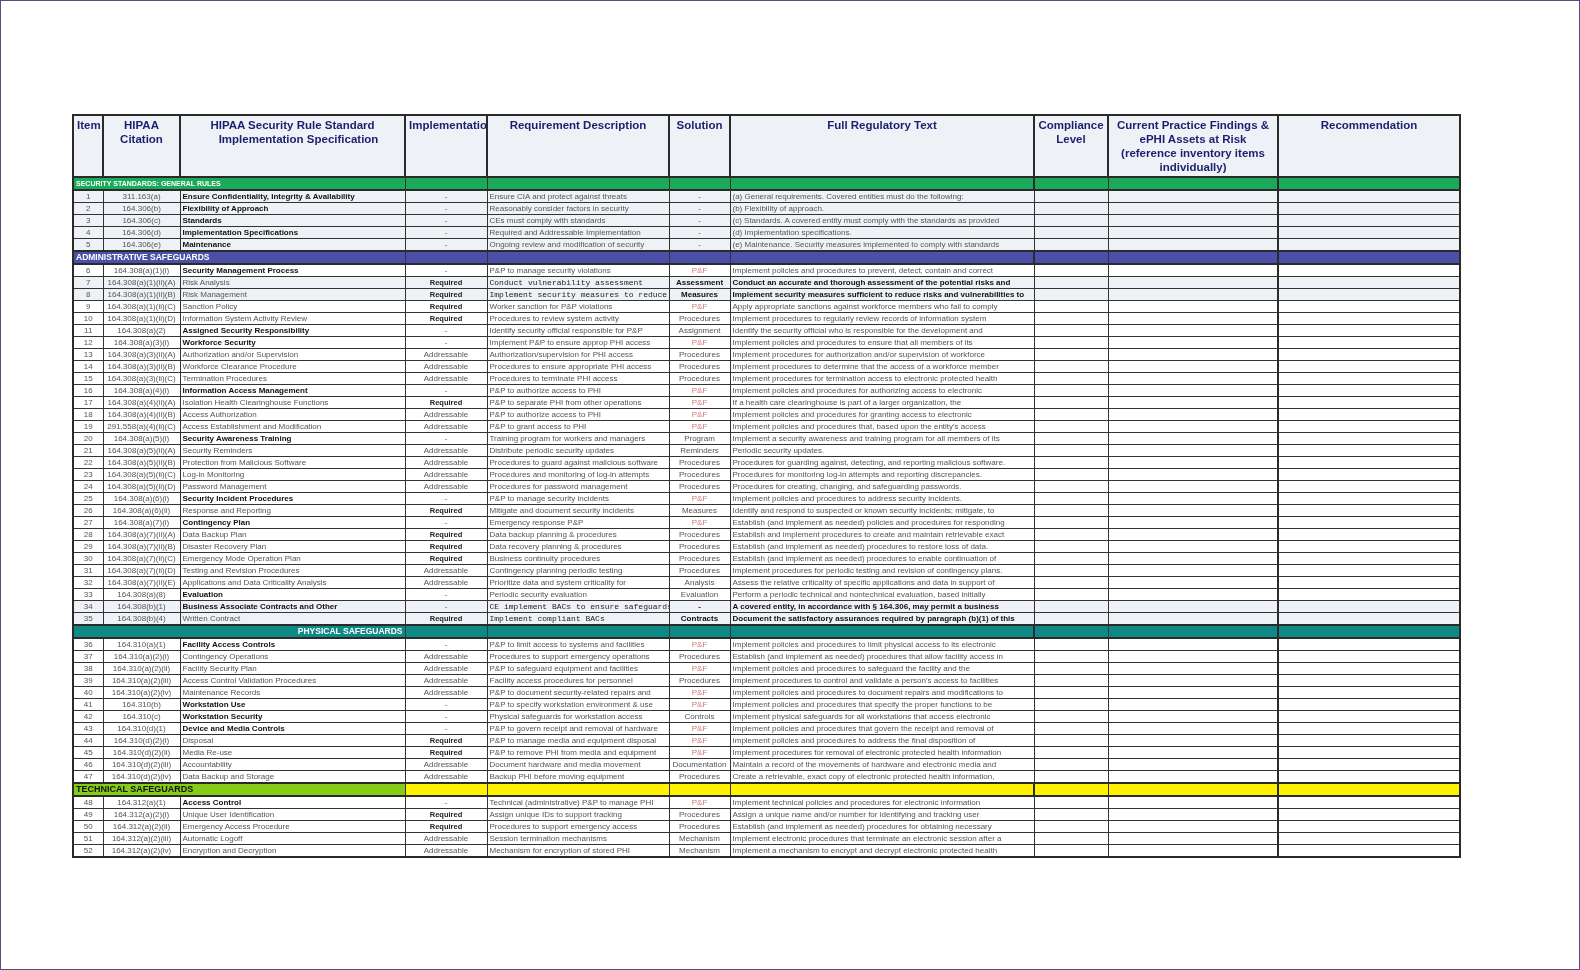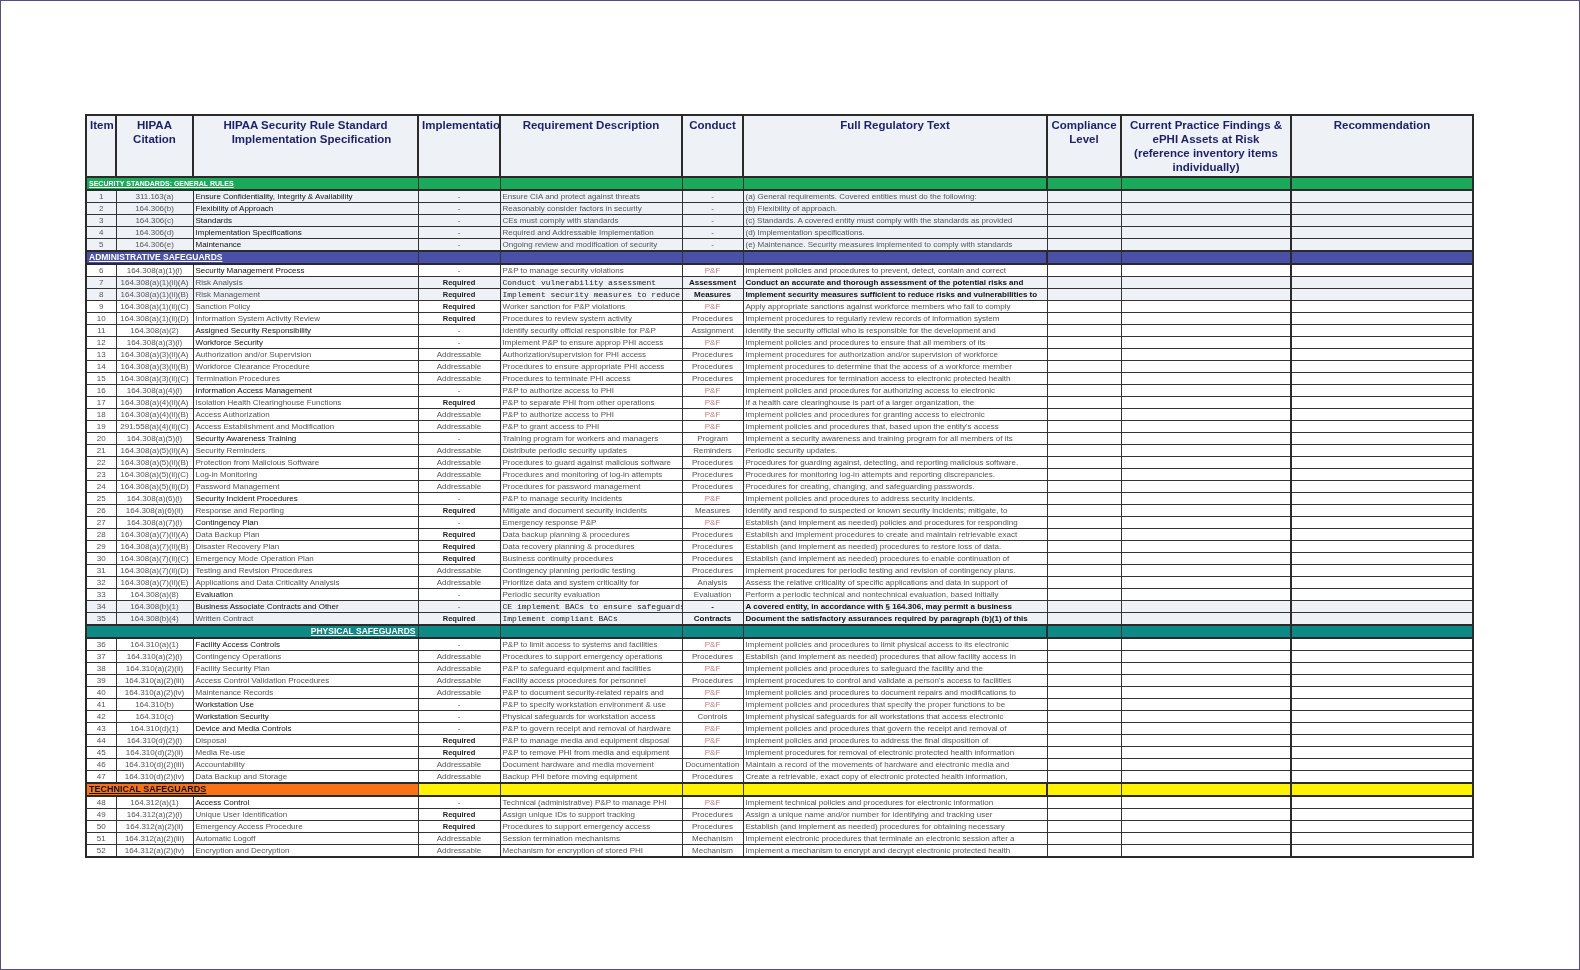--- a/index.html
+++ b/index.html
@@ -5,21 +5,21 @@
   html, body { margin:0; padding:0; }
   body {
     width:1580px; height:970px; background:#ffffff; position:relative; overflow:hidden;
     font-family:"Liberation Sans", sans-serif;
   }
   .frame {
     position:absolute; left:0; top:0; width:1578px; height:968px;
     border:1px solid #5b4a86; pointer-events:none;
   }
   table.sheet {
-    position:absolute; left:85px; top:114px;
+    position:absolute; left:72px; top:114px;
     border-collapse:collapse; table-layout:fixed;
     width:1387px;
     border:2px solid #2a2a2a;
   }
   table.sheet td, table.sheet th {
     border:1px solid #333;
     padding:0 2px;
     white-space:nowrap; overflow:hidden;
     height:11px; line-height:11px;
     font-size:8px;
@@ -30,35 +30,35 @@
     color:#1c1f6e; font-weight:bold; font-size:11.5px; line-height:14px;
     background:#eef2f6; padding:2px 3px; white-space:normal;
     border-right:2px solid #2a2a2a; border-bottom:2px solid #2a2a2a;
   }
   th.c-impl { font-size:8.5px; text-align:center; }
   th.c-sol, th.c-find { text-align:center; }
   th.c-std .line2 { display:block; padding-left:12px; }
   td.v-item { text-align:center; color:#666; font-size:7.5px; }
   td.v-cit { text-align:center; color:#666; font-size:7.5px; border-right:2px solid #2a2a2a; }
   td.v-std { color:#222; font-size:9px; }
-  td.v-std.bold { font-weight:normal; color:#111; }
+  td.v-std.bold { font-weight:bold; color:#111; }
   td.v-impl { text-align:center; color:#777; font-size:7px; }
   td.v-impl.req { font-weight:bold; color:#222; font-size:7.5px; }
   td.v-desc { color:#555; font-size:7px; padding-left:14px; }
   td.v-sol { text-align:center; color:#666; font-size:7px; }
   td.v-sol.pf { color:#d0797c; }
   td.v-reg { color:#222; font-size:8.6px; border-right:2px solid #2a2a2a; }
   td.v-blank { background:transparent; }
   td.v-blank.fnd { border-right:2px solid #2a2a2a; }
   tr.shade td { background:#eef2f6; }
   tr.bold-row td.v-desc, tr.bold-row td.v-reg, tr.bold-row td.v-sol { color:#111; font-weight:bold; }
   tr.bold-row td.v-desc { font-weight:normal; color:#222;font-family:Liberation Mono, monospace; }
   tr.section td {
     height:11px; line-height:11px; font-weight:bold; color:#fff; font-size:8px;
-    border-top:2px solid #2a2a2a; border-bottom:2px solid #2a2a2a;text-decoration:underline;
+    border-top:2px solid #2a2a2a; border-bottom:2px solid #2a2a2a;
   }
   tr.section td.sec-label { font-size:8.5px; }
   tr.section.sm td.sec-label { font-size:7px; }
   tr.section.dark td.sec-label { color:#111; font-size:9px; }
   col.c1 { width:30px; } col.c2 { width:77px; } col.c3 { width:225px; } col.c4 { width:82px; }
   col.c5 { width:182px; } col.c6 { width:61px; } col.c7 { width:304px; } col.c8 { width:74px; }
   col.c9 { width:170px; } col.c10 { width:182px; }
 </style>
 </head>
 <body>
@@ -78,21 +78,21 @@
       <col class="c9">
       <col class="c10">
   </colgroup>
   <thead>
     <tr>
       <th style="text-align:center"><span>Item</span></th>
       <th><span>HIPAA</span><br><span>Citation</span></th>
       <th class="c-std"><span>HIPAA Security Rule Standard</span><span class="line2">Implementation Specification</span></th>
       <th class="c-impl"><span>Implementation</span></th>
       <th><span>Requirement Description</span></th>
-      <th class="c-sol"><span>Conduct</span></th>
+      <th class="c-sol"><span>Solution</span></th>
       <th><span>Full Regulatory Text</span></th>
       <th><span>Compliance</span><br><span>Level</span></th>
       <th class="c-find"><span>Current Practice Findings &amp; ePHI Assets at Risk (reference inventory items individually)</span></th>
       <th><span>Recommendation</span></th>
     </tr>
   </thead>
   <tbody id="tbody">
       <tr class="section sm">
         <td colspan="3" class="sec-label" style="background: rgb(26, 170, 90);">SECURITY STANDARDS: GENERAL RULES</td>
         <td style="background: rgb(26, 170, 90);"></td>
@@ -681,21 +681,21 @@
         <td class="v-std">Data Backup and Storage</td>
         <td class="v-impl">Addressable</td>
         <td class="v-desc">Backup PHI before moving equipment</td>
         <td class="v-sol">Procedures</td>
         <td class="v-reg">Create a retrievable, exact copy of electronic protected health information,</td>
         <td class="v-blank"></td>
         <td class="v-blank fnd"></td>
         <td class="v-blank"></td>
       </tr>
       <tr class="section dark">
-        <td colspan="3" class="sec-label" style="background: #f97316;">TECHNICAL SAFEGUARDS</td>
+        <td colspan="3" class="sec-label" style="background: #84cc16;">TECHNICAL SAFEGUARDS</td>
         <td style="background: rgb(255, 242, 0);"></td>
         <td style="background: rgb(255, 242, 0);"></td>
         <td style="background: rgb(255, 242, 0);"></td>
         <td style="background: rgb(255, 242, 0); border-right: 2px solid rgb(42, 42, 42);"></td>
         <td style="background: rgb(255, 242, 0);"></td>
         <td style="background: rgb(255, 242, 0); border-right: 2px solid rgb(42, 42, 42);"></td>
         <td style="background: rgb(255, 242, 0);"></td>
       </tr>
       <tr>
         <td class="v-item">48</td>

